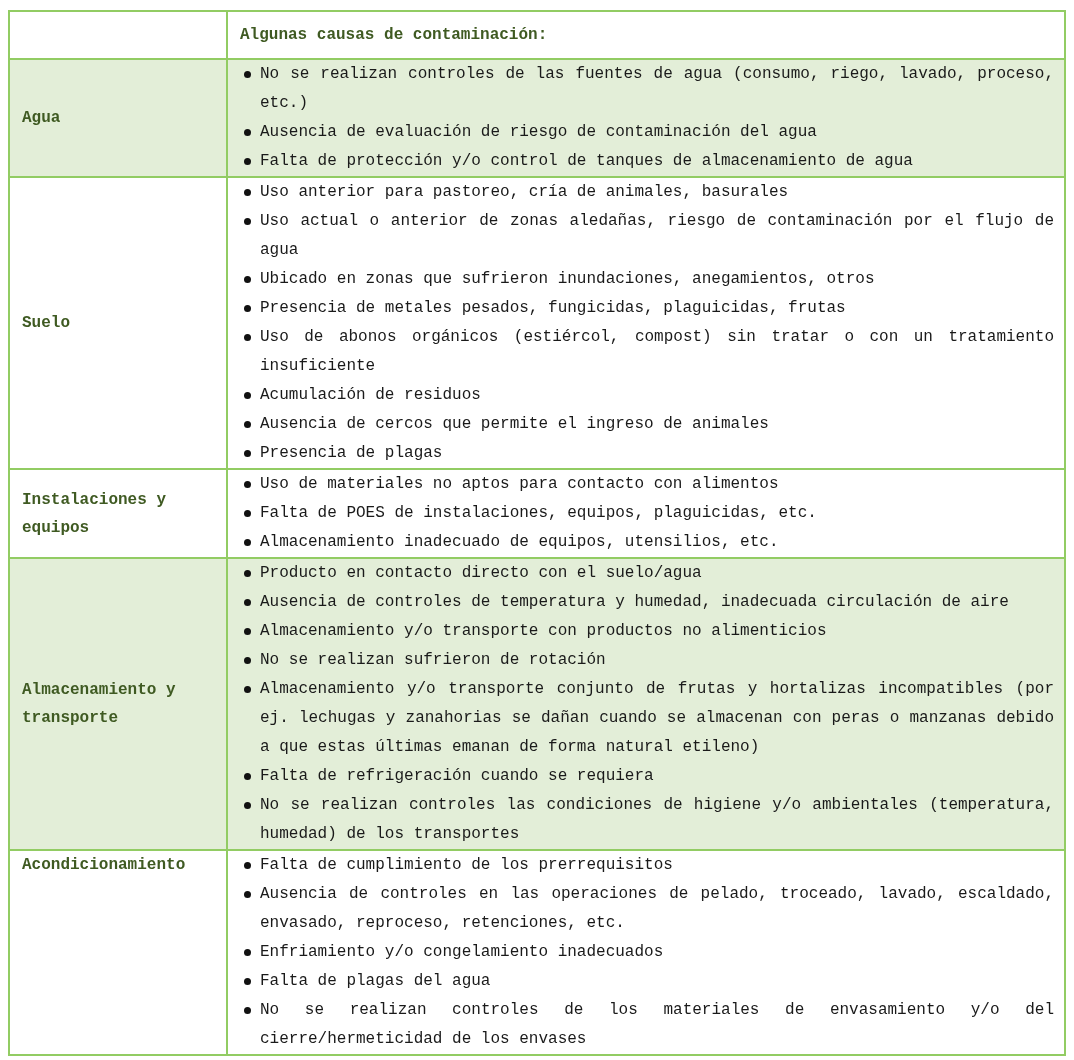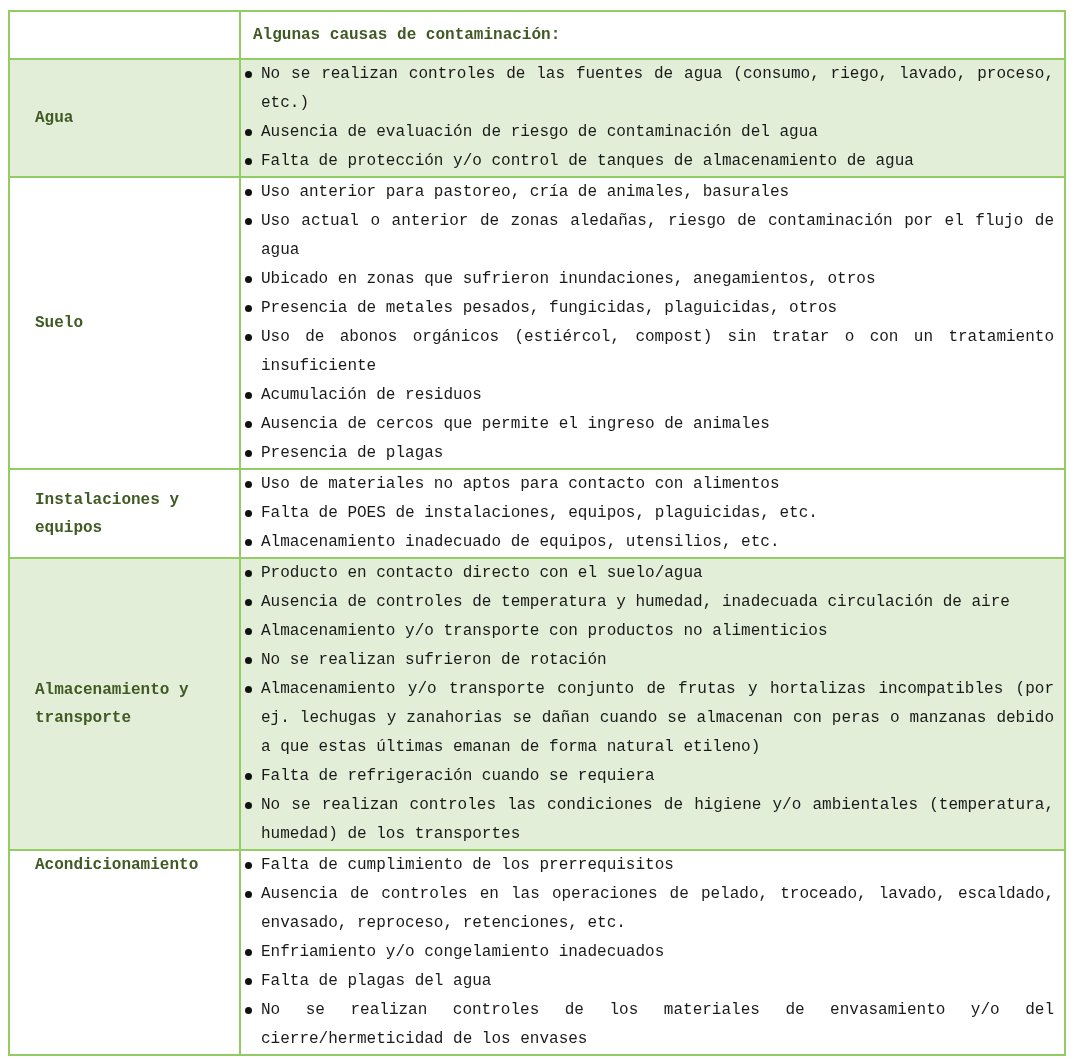--- a/index.html
+++ b/index.html
@@ -12,28 +12,28 @@
       font-size: 16px;
       color: #1a1a1a;
     }
     .tbl td {
       border: 2px solid #92cc63;
       vertical-align: middle;
       padding: 0;
     }
     .tbl td.cat {
       width: 198px;
-      padding-left: 25px;
+      padding-left: 12px;
       padding-right: 6px;
       font-weight: bold;
       color: #3f5a22;
       line-height: 28px;
     }
     .tbl td.cat.top { vertical-align: top; padding-top: 0px; }
-    .tbl td.items { padding: 0 10px 0 0; }
+    .tbl td.items { padding: 0 10px 0 12px; }
     .tbl tr.shaded td { background: #e3eed8; }
     .tbl tr.head td { height: 46px; }
     .tbl tr.head td.hdr {
       font-weight: bold; color: #3f5a22; padding-left: 12px;
     }
     ul { list-style: none; margin: 0; padding: 0; }
     li {
       position: relative;
       padding-left: 20px;
       line-height: 29px;
@@ -66,21 +66,21 @@
     </td>
   </tr>
 
   <tr>
     <td class="cat">Suelo</td>
     <td class="items">
       <ul>
         <li><span class="bullet"></span><span>Uso anterior para pastoreo, cría de animales, basurales</span></li>
         <li><span class="bullet"></span><span>Uso actual o anterior de zonas aledañas, riesgo de contaminación por el flujo de agua</span></li>
         <li><span class="bullet"></span><span>Ubicado en zonas que sufrieron inundaciones, anegamientos, otros</span></li>
-        <li><span class="bullet"></span><span>Presencia de metales pesados, fungicidas, plaguicidas, otros</span></li>
+        <li><span class="bullet"></span><span>Presencia de metales pesados, fungicidas, plaguicidas, frutas</span></li>
         <li><span class="bullet"></span><span>Uso de abonos orgánicos (estiércol, compost) sin tratar o con un tratamiento insuficiente</span></li>
         <li><span class="bullet"></span><span>Acumulación de residuos</span></li>
         <li><span class="bullet"></span><span>Ausencia de cercos que permite el ingreso de animales</span></li>
         <li><span class="bullet"></span><span>Presencia de plagas</span></li>
       </ul>
     </td>
   </tr>
 
 
   <tr>

